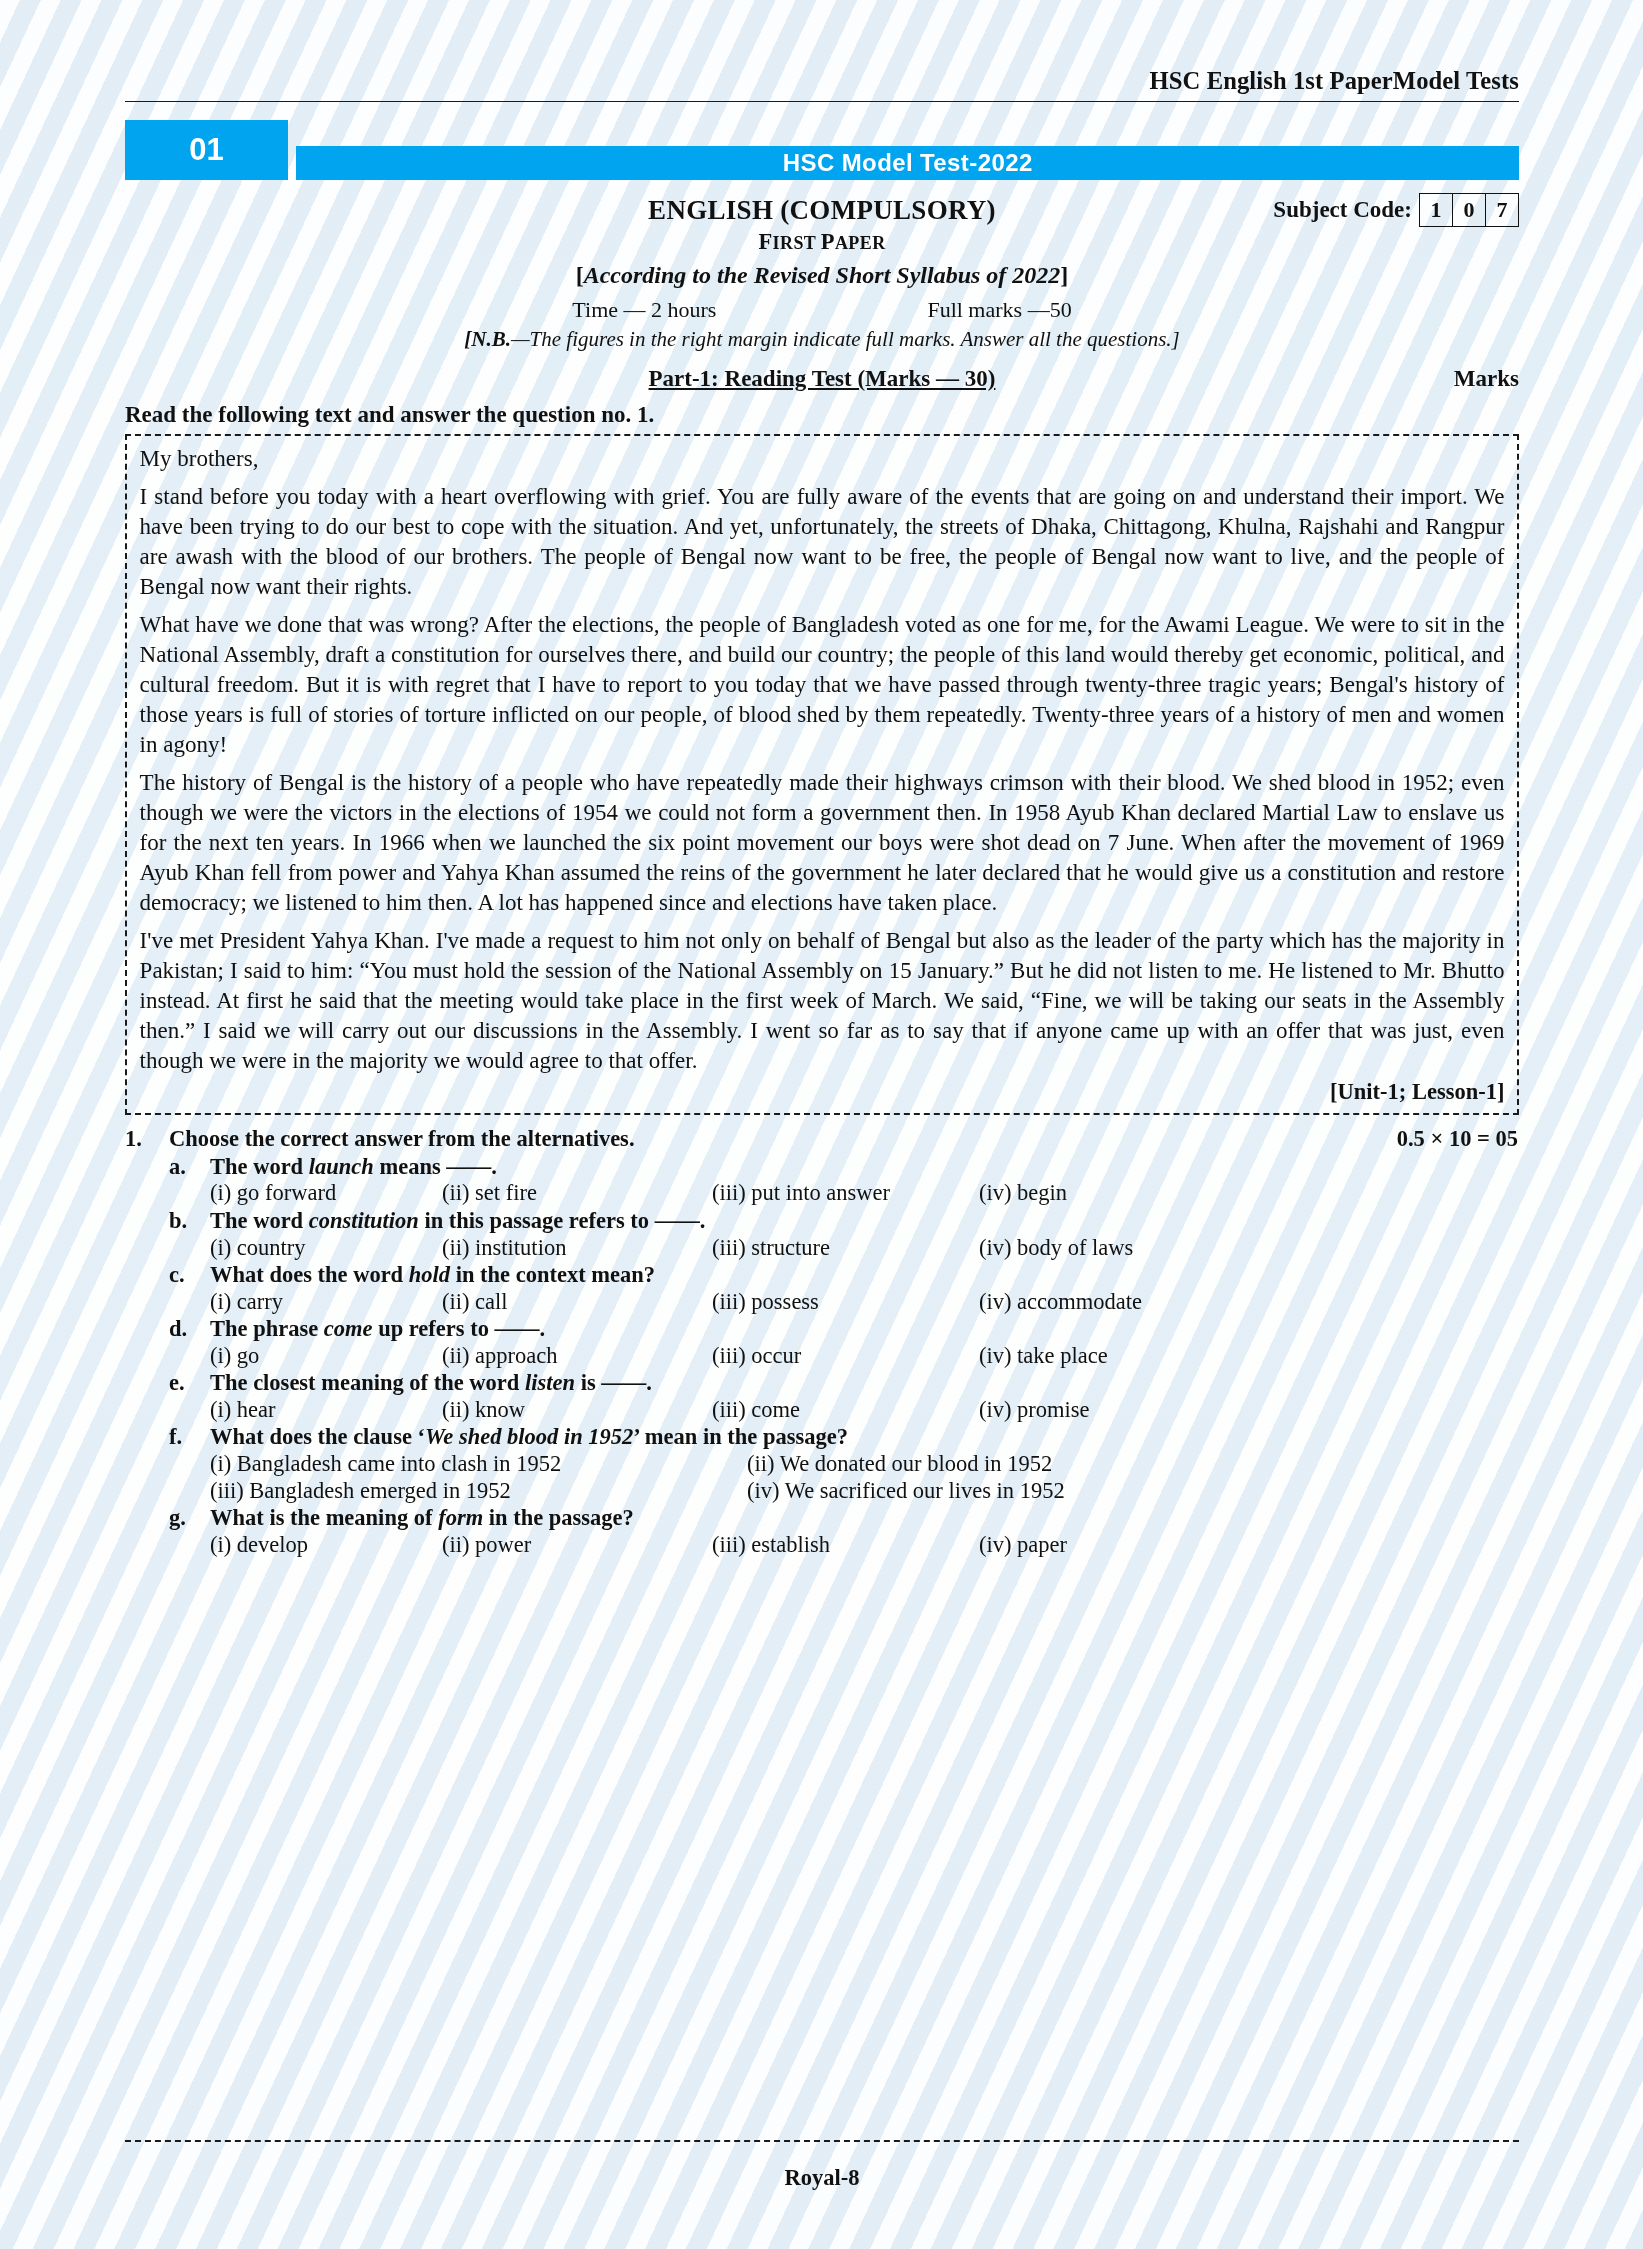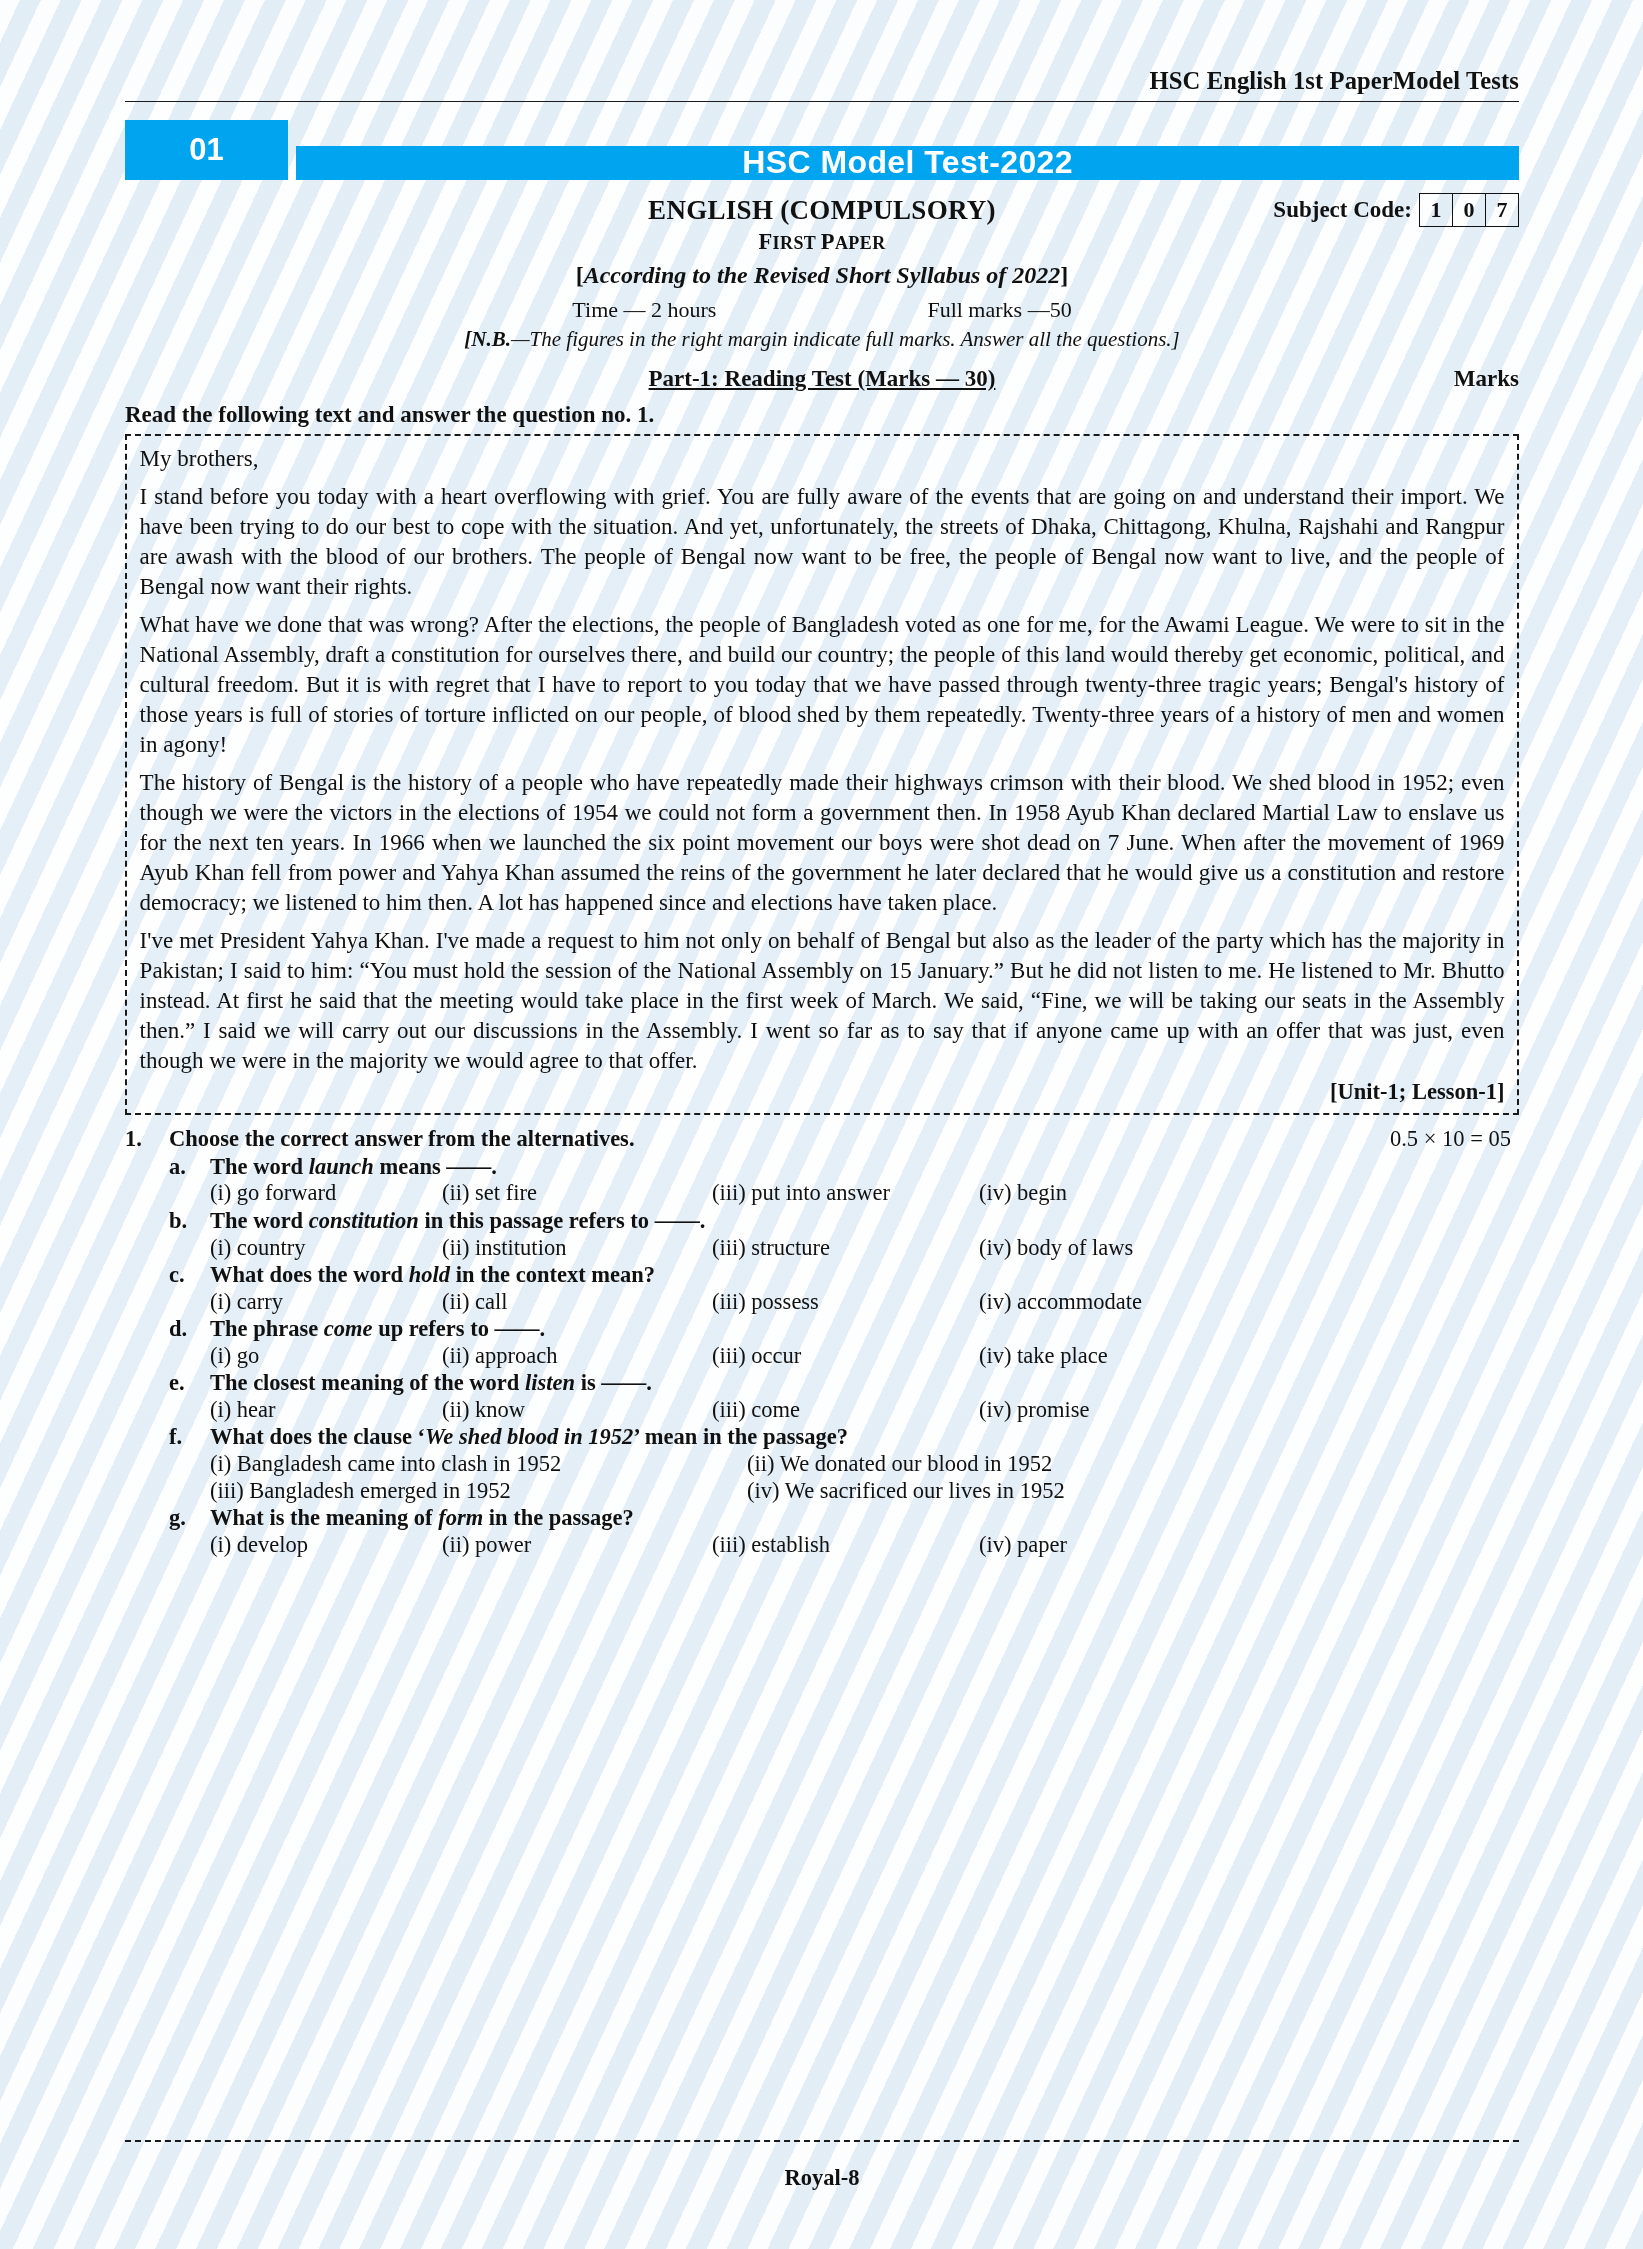--- a/index.html
+++ b/index.html
@@ -62,21 +62,21 @@
   }
   .titlebar-gap { width: 8.4px; }
   .title-main {
     background: #00a4ef;
     color: #fff;
     flex: 1;
     display: flex;
     align-items: center;
     justify-content: center;
     font-family: "Liberation Sans", sans-serif;
-    font-size: 32px;
+    font-size: 24px;
     font-weight: bold;
     letter-spacing: 0.4px;
     margin-top: 26px;
   }
   
   .subject-row {
     display: flex;
     align-items: center;
     justify-content: center;
     margin-top: 15.4px;
@@ -186,22 +186,22 @@
   .q-block { margin-top: 11.2px; font-size: 22.5px; }
   .q-head {
     display: flex;
     align-items: baseline;
     position: relative;
   }
   .q-num { width: 44px; font-weight: bold; }
   .q-text { font-weight: bold; }
   .q-marks {
     position: absolute;
-    right: 8px;
-    font-weight: normal;
+    right: 1px;
+    font-weight: bold;
   }
   .sub {
     margin-left: 44px;
   }
   .sub-item { margin-top: 1.4px; }
   .sub-head {
     display: flex;
     align-items: baseline;
   }
   .sub-letter {

